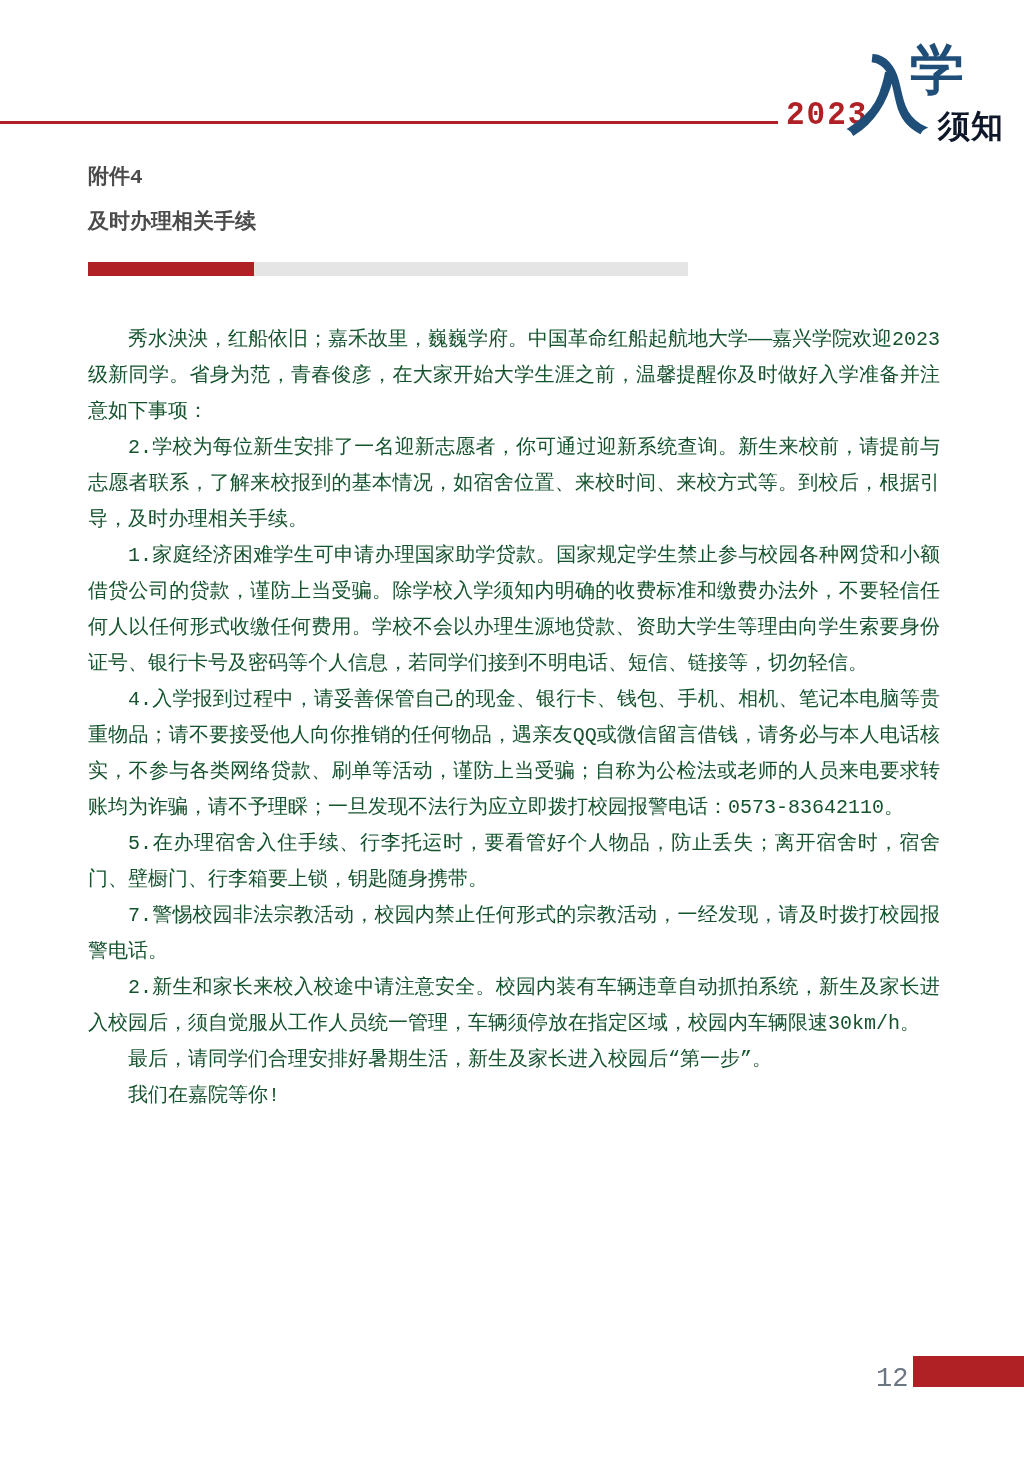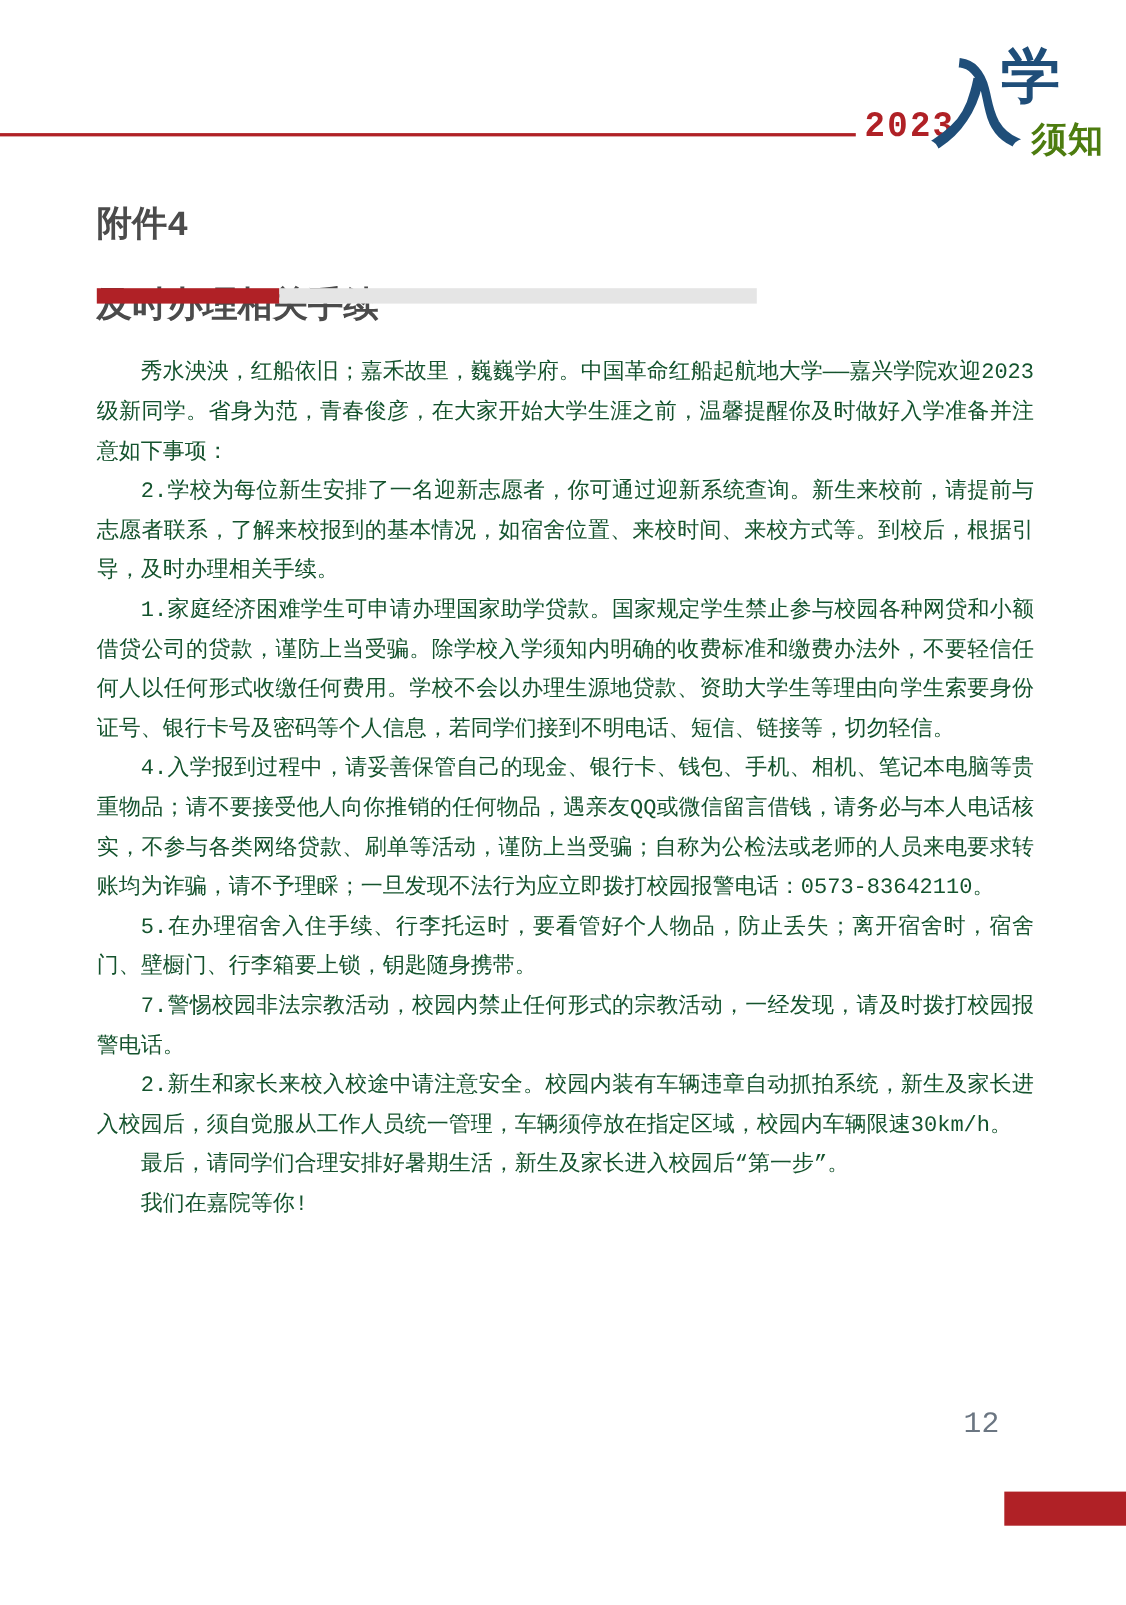--- a/index.html
+++ b/index.html
@@ -26,30 +26,30 @@
   .logo .ru{
     position:absolute;left:-4px;top:6px;
     font-size:80px;font-weight:900;color:#1f4e79;line-height:1;
   }
   .logo .xue{
     position:absolute;left:58px;top:-8px;
     font-size:54px;font-weight:900;color:#1f4e79;line-height:1;
   }
   .logo .xuzhi{
     position:absolute;left:86px;top:58px;
-    font-size:32px;font-weight:900;color:#4d7c0f;line-height:1;
+    font-size:32px;font-weight:900;color:#0f172a;line-height:1;
     letter-spacing:1px;
   }
 
   
   .title-block{
     position:absolute;left:88px;top:155px;
     color:#4b4b4b;font-weight:bold;
   }
-  .title-line{font-size:32px;line-height:45px;margin-top:28px;}
+  .title-line{font-size:21px;line-height:45px;}
 
   
   .divider{
     position:absolute;left:88px;top:262px;height:14px;width:600px;
     display:flex;
   }
   .divider .seg-red{width:166px;height:14px;background:#b02126;}
   .divider .seg-gray{width:434px;height:14px;background:#e5e5e5;}
 
   
@@ -59,21 +59,21 @@
     font-size:20px;line-height:36px;
     text-align:justify;
   }
   .body-text p{
     margin:0;
     text-indent:2em;
   }
 
   
   .page-number{
-    position:absolute;left:876px;top:1281px;
+    position:absolute;left:876px;top:1364px;
     font-size:27px;color:#6b7682;
   }
   .footer-block{
     position:absolute;left:913px;top:1356px;
     width:111px;height:31px;background:#b02126;
   }
 </style>
 </head>
 <body>
 

